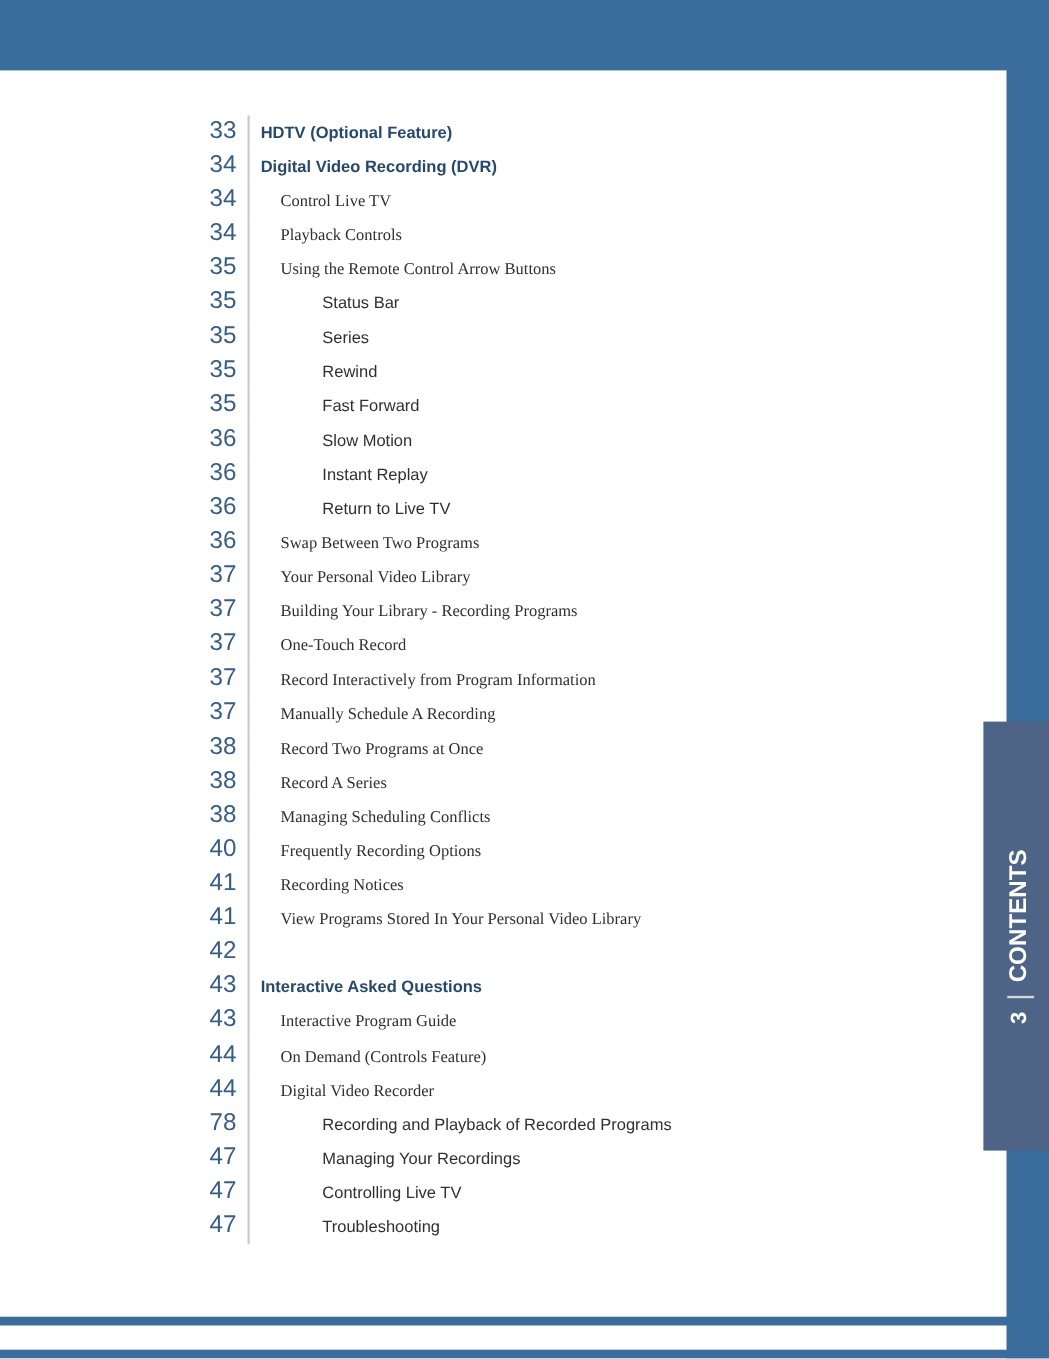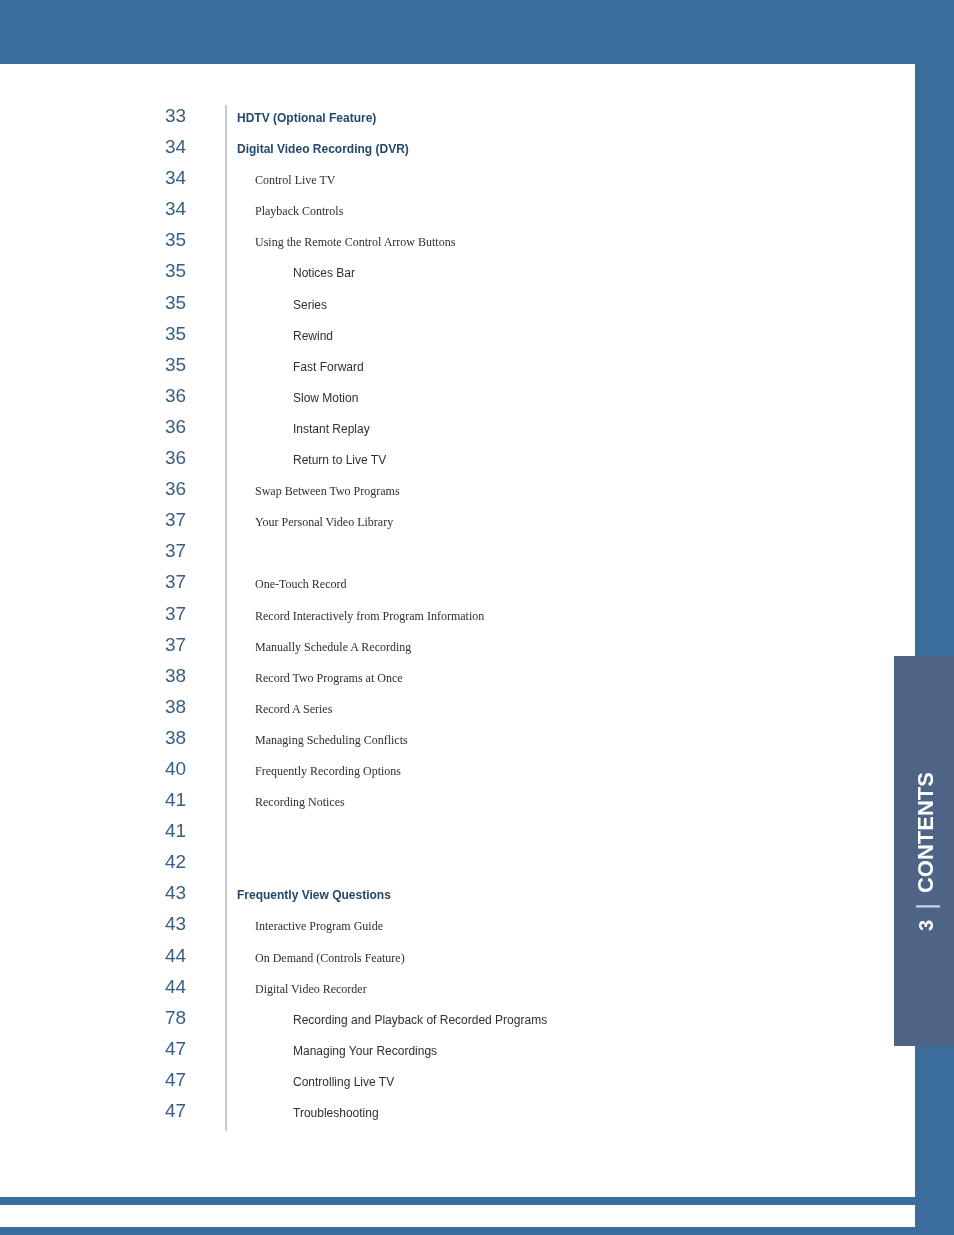--- a/index.html
+++ b/index.html
@@ -84,32 +84,34 @@
       left: 165px;
       width: 700px;
     }
     .toc-row {
       display: flex;
       align-items: baseline;
       height: 31.1px;
     }
     .page-num {
       width: 60px;
+      text-align: right;
+      padding-right: 10px;
       color: #385e86;
-      font-size: 19px;
+      font-size: 22px;
       font-weight: 400;
     }
     .sep-line {
       width: 2px;
       align-self: stretch;
       background: #c5cbd1;
       margin-right: 10px;
     }
     .title-cell {
-      font-size: 12px;
+      font-size: 15px;
       color: #2f2f2f;
       line-height: 1.2;
     }
     .title-cell.section-head {
       font-weight: 700;
       color: #26486a;
     }
     .indent-1 { padding-left: 18px; font-family: Liberation Serif, serif; }
     .indent-2 { padding-left: 56px; }
   </style>
@@ -149,21 +151,21 @@
       <div class="title-cell indent-1">Playback Controls</div>
     </div>
     <div class="toc-row">
       <div class="page-num">35</div>
       <div class="sep-line"></div>
       <div class="title-cell indent-1">Using the Remote Control Arrow Buttons</div>
     </div>
     <div class="toc-row">
       <div class="page-num">35</div>
       <div class="sep-line"></div>
-      <div class="title-cell indent-2">Notices Bar</div>
+      <div class="title-cell indent-2">Status Bar</div>
     </div>
     <div class="toc-row">
       <div class="page-num">35</div>
       <div class="sep-line"></div>
       <div class="title-cell indent-2">Series</div>
     </div>
     <div class="toc-row">
       <div class="page-num">35</div>
       <div class="sep-line"></div>
       <div class="title-cell indent-2">Rewind</div>
@@ -194,20 +196,21 @@
       <div class="title-cell indent-1">Swap Between Two Programs</div>
     </div>
     <div class="toc-row">
       <div class="page-num">37</div>
       <div class="sep-line"></div>
       <div class="title-cell indent-1">Your Personal Video Library</div>
     </div>
     <div class="toc-row">
       <div class="page-num">37</div>
       <div class="sep-line"></div>
+      <div class="title-cell indent-1">Building Your Library - Recording Programs</div>
     </div>
     <div class="toc-row">
       <div class="page-num">37</div>
       <div class="sep-line"></div>
       <div class="title-cell indent-1">One-Touch Record</div>
     </div>
     <div class="toc-row">
       <div class="page-num">37</div>
       <div class="sep-line"></div>
       <div class="title-cell indent-1">Record Interactively from Program Information</div>
@@ -238,29 +241,30 @@
       <div class="title-cell indent-1">Frequently Recording Options</div>
     </div>
     <div class="toc-row">
       <div class="page-num">41</div>
       <div class="sep-line"></div>
       <div class="title-cell indent-1">Recording Notices</div>
     </div>
     <div class="toc-row">
       <div class="page-num">41</div>
       <div class="sep-line"></div>
+      <div class="title-cell indent-1">View Programs Stored In Your Personal Video Library</div>
     </div>
     <div class="toc-row">
       <div class="page-num">42</div>
       <div class="sep-line"></div>
     </div>
     <div class="toc-row">
       <div class="page-num">43</div>
       <div class="sep-line"></div>
-      <div class="title-cell section-head">Frequently View Questions</div>
+      <div class="title-cell section-head">Interactive Asked Questions</div>
     </div>
     <div class="toc-row">
       <div class="page-num">43</div>
       <div class="sep-line"></div>
       <div class="title-cell indent-1">Interactive Program Guide</div>
     </div>
     <div class="toc-row">
       <div class="page-num">44</div>
       <div class="sep-line"></div>
       <div class="title-cell indent-1">On Demand (Controls Feature)</div>

